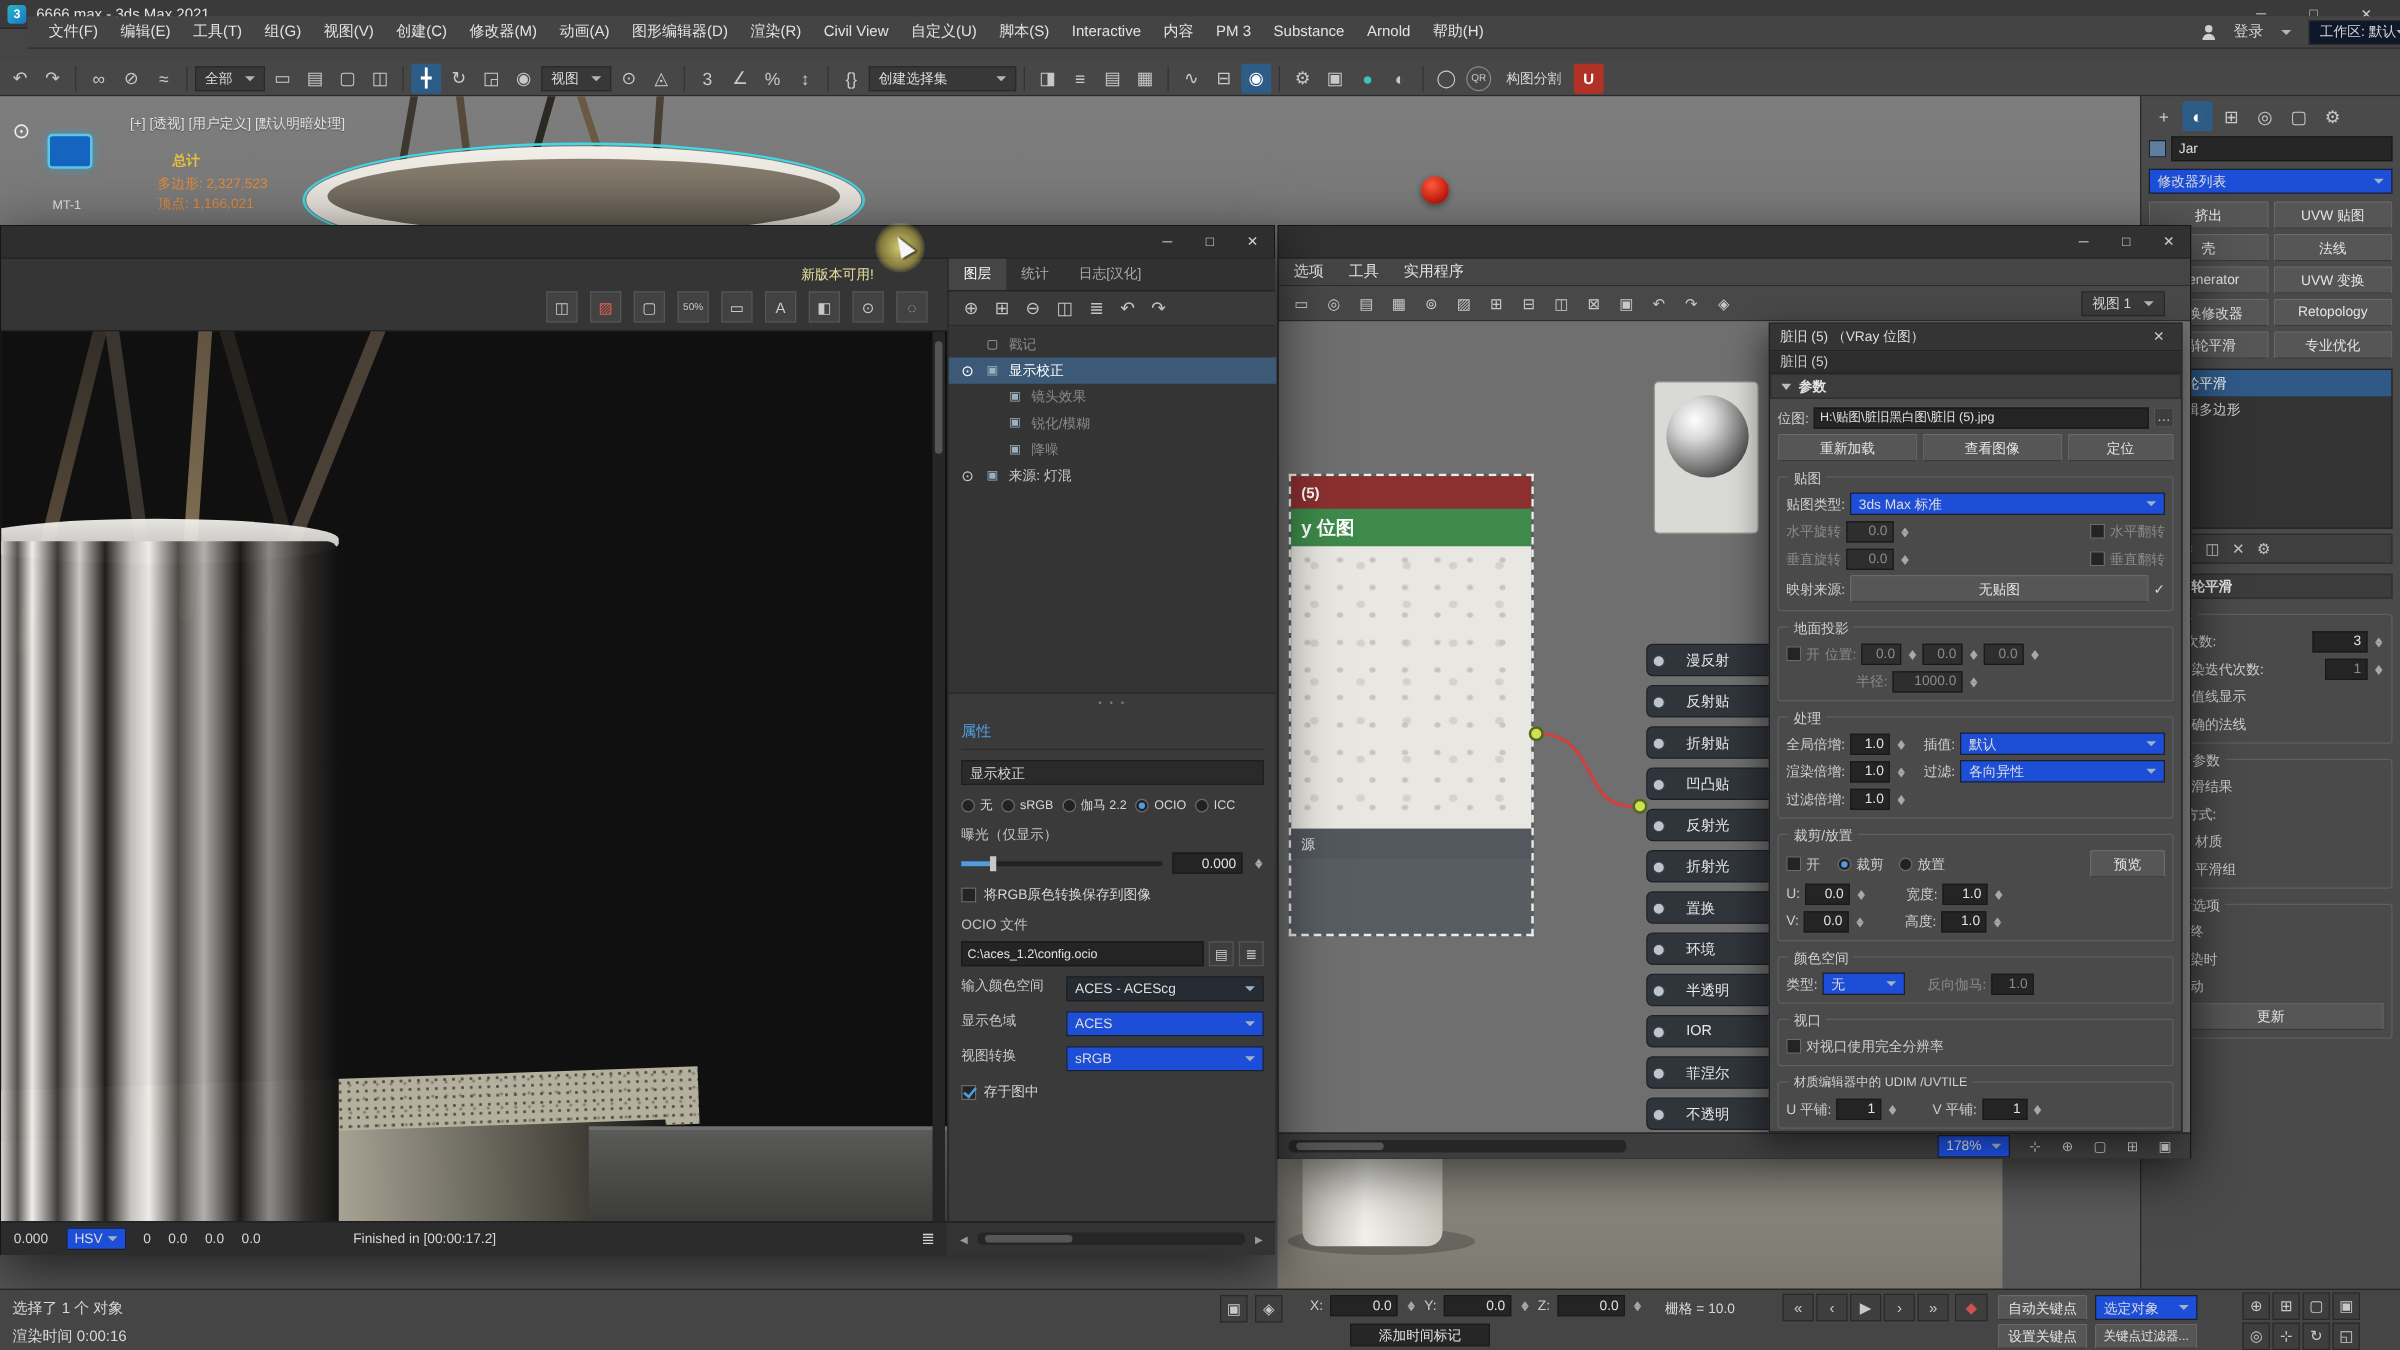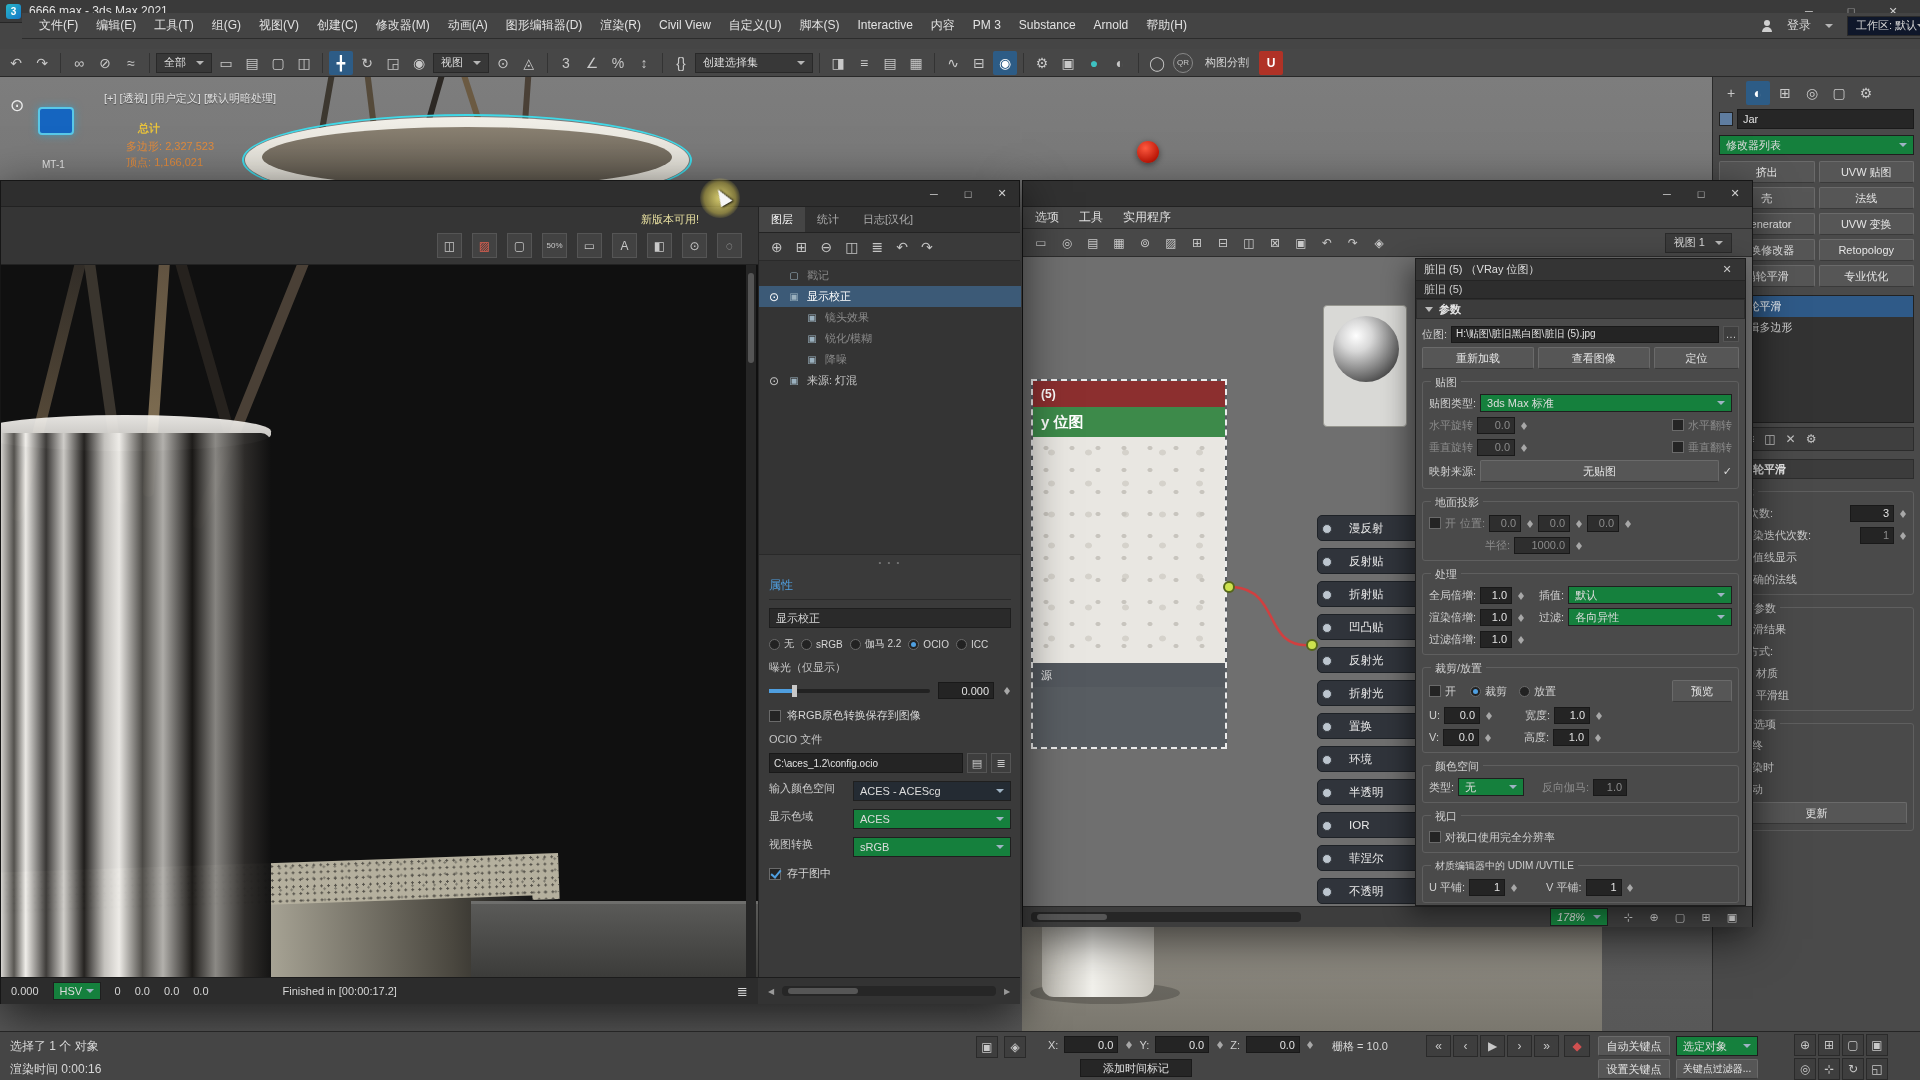--- a/index.html
+++ b/index.html
@@ -52,21 +52,21 @@
   .reddot{position:absolute;left:1137px;top:64px;width:22px;height:22px;border-radius:50%;background:radial-gradient(circle at 38% 32%,#ff5a40,var(--alert-red,#c01808) 70%,#7a0e04);box-shadow:0 2px 6px #0007;}
   .desk{position:absolute;left:1022px;top:792px;width:580px;height:162px;background:linear-gradient(180deg,#a29e95,#7a776e);}
   .cup{position:absolute;left:1042px;top:742px;width:112px;height:178px;border-radius:8px 8px 12px 12px;background:linear-gradient(90deg,#b9b6ae,#f2f1ec 45%,#c9c6be);}
   .cup-top{position:absolute;left:1042px;top:732px;width:112px;height:26px;border-radius:50%;background:#e9e7e0;border:1px solid #b2afa5;}
   .cup-shadow{position:absolute;left:1030px;top:905px;width:150px;height:22px;border-radius:50%;background:#0003;}
 
   
   .cmdpanel{position:absolute;left:1712px;top:77px;width:208px;height:954px;background:#4a4a4a;border-left:1px solid #2a2a2a;padding:4px 6px;}
   .cmdtabs{display:flex;gap:3px;margin-bottom:4px;}
   .field{background:#262626;border:1px solid #1a1a1a;height:20px;display:flex;align-items:center;padding:0 5px;color:#e0e0e0;}
-  .dd{background:#15803d;border:1px solid #1f1f1f;height:20px;display:flex;align-items:center;padding:0 6px;color:#dcdcdc;}
+  .dd{background:#1d4ed8;border:1px solid #1f1f1f;height:20px;display:flex;align-items:center;padding:0 6px;color:#dcdcdc;}
   .dd::after{content:"";margin-left:auto;border-left:4px solid transparent;border-right:4px solid transparent;border-top:4px solid #9fb3c4;}
   .swatch{width:14px;height:14px;background:#5f7da0;border:1px solid #222;}
   .btngrid{display:grid;grid-template-columns:1fr 1fr;gap:4px;margin-top:6px;}
   .pbtn{background:#565656;border:1px solid #6a6a6a;border-bottom-color:#3a3a3a;border-radius:2px;height:22px;display:flex;align-items:center;justify-content:center;padding:0 6px;color:#e4e4e4;font-size:11px;white-space:nowrap;overflow:hidden;}
   .stack{margin-top:8px;height:128px;background:#333;border:1px solid #222;}
   .stackrow{height:21px;display:flex;align-items:center;gap:6px;padding:0 6px;color:#d4d4d4;}
   .stackrow[data-state="sel"]{background:var(--selection-blue,#2f5a88);color:#fff;}
   .stackrow .bulb{color:#e6e69a;font-size:9px;}
   .stacktools{display:flex;gap:10px;margin-top:4px;height:24px;background:#3f3f3f;border:1px solid #2c2c2c;align-items:center;padding:0 8px;}
   .rollout{height:20px;background:#3c3c3c;border:1px solid #2d2d2d;display:flex;align-items:center;gap:6px;padding:0 8px;font-weight:bold;color:#e6e6e6;margin-top:8px;}
@@ -156,21 +156,21 @@
   .nh1{height:26px;background:var(--node-maroon,#8c2f2f);color:#fff;display:flex;align-items:center;padding:0 8px;font-size:12px;font-weight:bold;}
   .nh2{height:30px;background:var(--node-green,#3d8a4a);color:#fff;display:flex;align-items:center;padding:0 8px;font-size:15px;font-weight:bold;}
   .nbody{height:226px;background-color:#e9e7e2;background-image:radial-gradient(#c8c5be 2px,transparent 3px),radial-gradient(#d5d2cb 3px,transparent 4px);background-size:26px 22px,37px 31px;}
   .nfoot{height:24px;background:#53585e;color:#e8e8e8;display:flex;align-items:center;padding:0 8px;}
   .ndot{position:absolute;width:12px;height:12px;border-radius:50%;background:#cde24e;border:2px solid #55661a;z-index:3;}
   .spherenode{position:absolute;left:300px;top:48px;width:84px;height:122px;background:#d9d9d6;border:1px solid #96968f;border-radius:4px;}
   .sphere{position:absolute;left:9px;top:10px;width:66px;height:66px;border-radius:50%;background:radial-gradient(circle at 35% 30%,#fff 0%,#d8d8d8 25%,#8a8a8a 55%,#2d2d2d 90%);}
   .slots{position:absolute;left:294px;top:258px;display:flex;flex-direction:column;gap:7px;}
   .slot{width:126px;height:26px;background:rgba(42,47,54,.92);border:1px solid #1e2227;border-radius:5px;color:#e8e8e8;display:flex;align-items:center;padding-left:31px;position:relative;font-size:11.5px;}
   .slot::before{content:"";position:absolute;left:4px;top:8px;width:8px;height:8px;border-radius:50%;background:#bcc5ce;border:1px solid #3a3f45;}
-  .slate-bottom{position:absolute;left:0;top:725px;width:729px;height:21px;background:#3d3d3d;border-top:1px solid #292929;display:flex;align-items:center;gap:8px;padding:0 8px;font-style:italic;}
+  .slate-bottom{position:absolute;left:0;top:725px;width:729px;height:21px;background:#3d3d3d;border-top:1px solid #292929;display:flex;align-items:center;gap:8px;padding:0 8px;}
   .slate-bottom .hscroll{max-width:270px;}
   .paramwin{position:absolute;left:392px;top:77px;width:331px;height:648px;background:#4a4a4a;border:1px solid #1e1e1e;box-shadow:-6px 8px 24px #0007;z-index:5;font-size:11px;}
   .pw-title{height:22px;background:#343434;display:flex;align-items:center;padding:0 8px;color:#dedede;border-bottom:1px solid #242424;}
   .pw-close{margin-left:auto;width:20px;text-align:center;color:#c8c8c8;}
   .pw-name{height:18px;background:#2d2d2d;display:flex;align-items:center;padding:0 8px;color:#cfcfcf;border-bottom:1px solid #222;}
   .pw-body{padding:2px 6px 0;}
   .pw-body .pgroup>.legend{background:#4a4a4a;}
 
   
   .statusbar{position:absolute;left:0;top:1031px;width:1920px;height:49px;background:#454545;border-top:1px solid #252525;z-index:30;}

